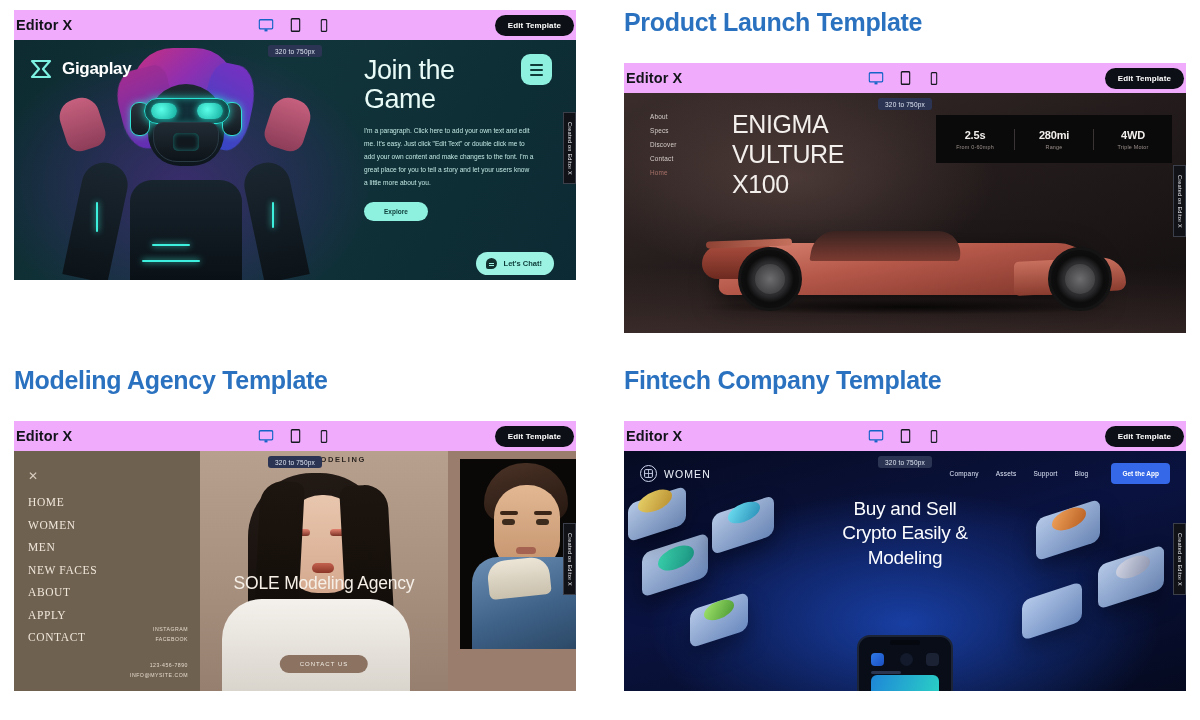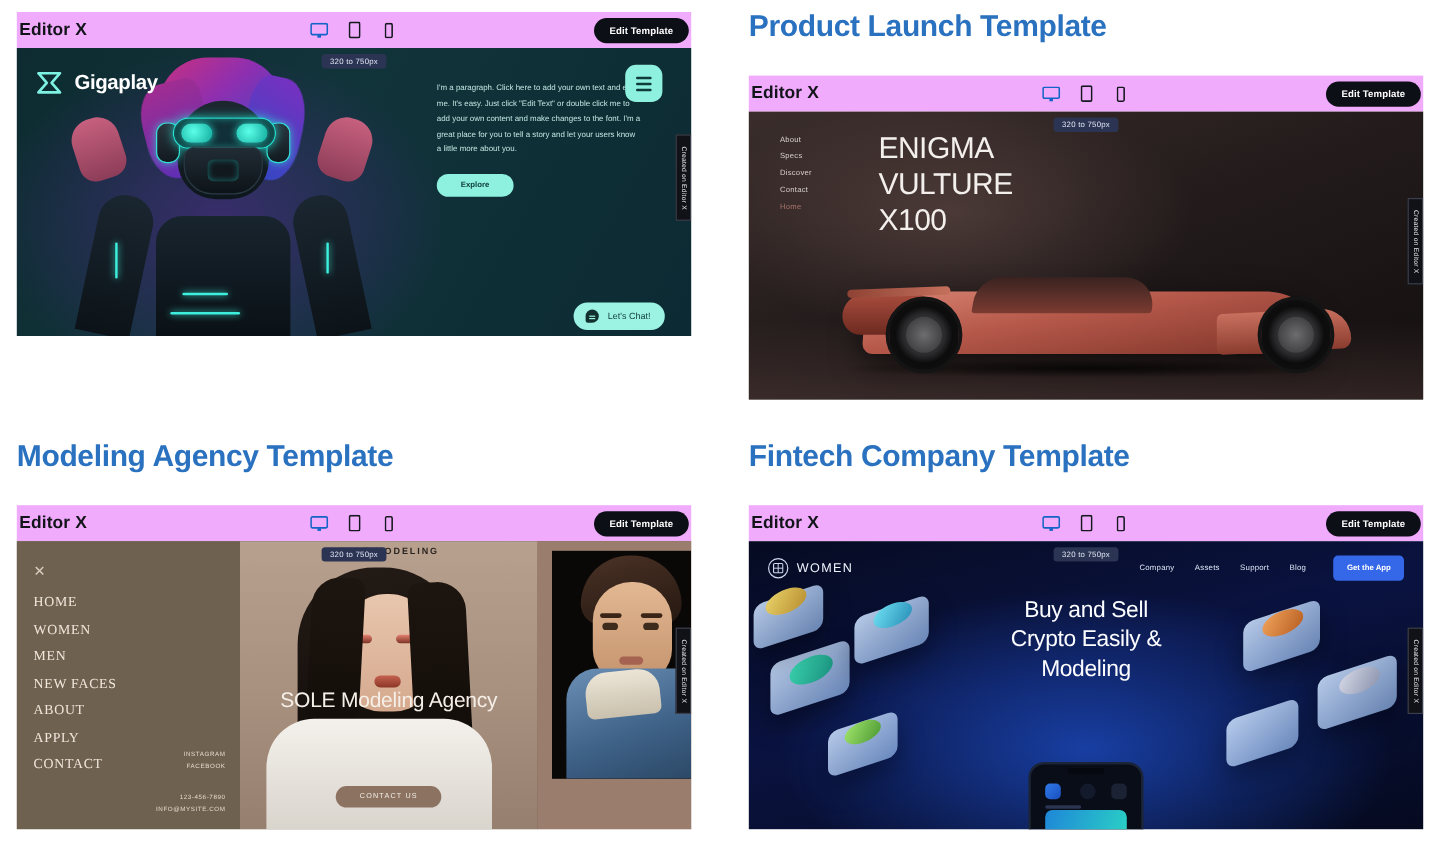--- a/index.html
+++ b/index.html
@@ -289,21 +289,21 @@
     z-index: 20;
   }
   .t1-menu i { display:block; width: 13px; height: 2px; background: #0f3b38; border-radius: 1px; }
   .t1-menu i:nth-child(2){ width: 13px; }
   .chat-btn {
     position: absolute;
     right: 22px; bottom: 5px;
     background: #9cf3e4;
     color: #0d3a37;
     font-size: 7.5px;
-    font-weight: normal;
+    font-weight: bold;
     border-radius: 13px;
     padding: 6px 12px 6px 10px;
     display: flex; align-items: center; gap: 7px;
     z-index: 30;
   }
   .chat-bubble {
     width: 11px; height: 11px;
     border-radius: 50% 50% 50% 2px;
     background: #11302e;
     display:flex;align-items:center;justify-content:center;
@@ -725,20 +725,24 @@
           <div class="neon-line" style="left:216px;bottom:52px;width:2px;height:26px;"></div>
         </div>
 
         <div class="t1-menu">
           <i></i>
               <i></i>
               <i></i>
         </div>
 
         <div class="t1-right">
+          <div class="t1-h1">
+            <div>Join the</div>
+            <div>Game</div>
+          </div>
           <div class="t1-p">I'm a paragraph. Click here to add your own text and edit me. It's easy. Just click "Edit Text" or double click me to add your own content and make changes to the font. I'm a great place for you to tell a story and let your users know a little more about you.</div>
           <div class="t1-explore">Explore</div>
         </div>
 
         <div class="chat-btn">
           <span class="chat-bubble">
                 <i></i>
               </span>
           <span>Let's Chat!</span>
         </div>
@@ -785,20 +789,34 @@
           <a>Contact</a>
           <a class="home">Home</a>
         </div>
 
         <div class="t2-h1">
           <div>ENIGMA</div>
           <div>VULTURE</div>
           <div>X100</div>
         </div>
 
+        <div class="t2-stats">
+          <div class="t2-stat">
+            <div class="v">2.5s</div>
+            <div class="l">From 0-60mph</div>
+          </div>
+          <div class="t2-stat">
+            <div class="v">280mi</div>
+            <div class="l">Range</div>
+          </div>
+          <div class="t2-stat">
+            <div class="v">4WD</div>
+            <div class="l">Triple Motor</div>
+          </div>
+        </div>
 
         <div class="t2-floor"></div>
         <div class="car">
           <div class="car-glow"></div>
           <div class="car-body"></div>
           <div class="car-nose"></div>
           <div class="car-tail"></div>
           <div class="car-wing"></div>
           <div class="car-cabin"></div>
           <div class="wheel rear"></div>

